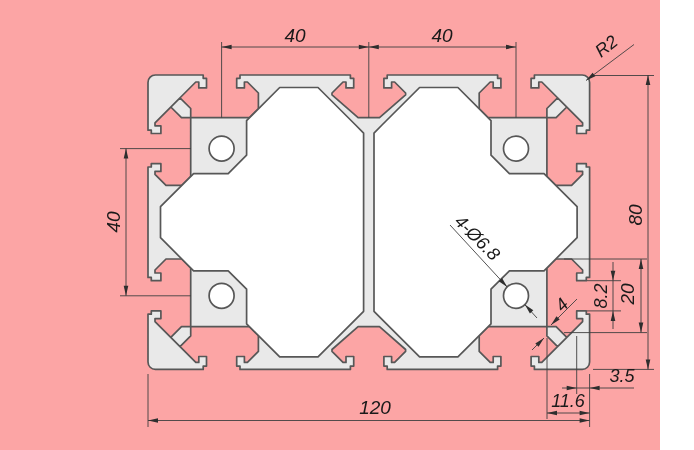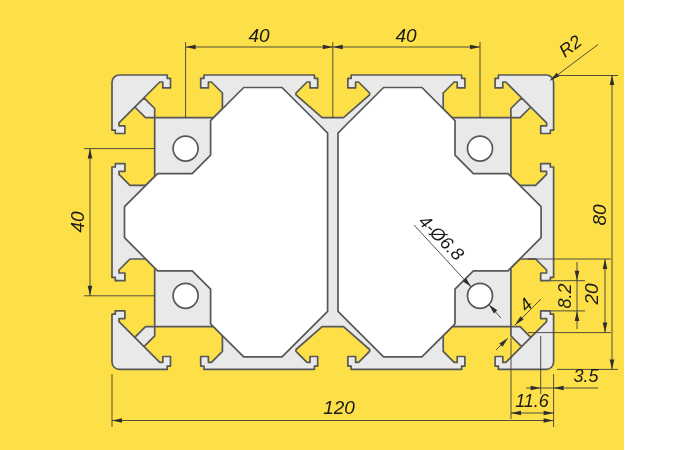--- a/index.html
+++ b/index.html
@@ -1,17 +1,17 @@
 <!DOCTYPE html>
 <html><head>
 <meta charset="utf-8">
 <style>
   html,body{margin:0;padding:0;background:#fff;}
-  .canvas{position:relative;width:624px;height:450px;background:#fde047;overflow:hidden;
-          font-family:"Liberation Sans",sans-serif;}
+  .canvas{position:relative;width:624px;height:450px;background:#fca5a5;overflow:hidden;
+          font-family:"Liberation Sans",sans-serif;padding-left:36px;}
   svg text{font-family:"Liberation Sans","DejaVu Sans",sans-serif;font-style:italic;
            fill:#1a1a1a;}
   .profile{fill:#e9e9e9;stroke:#575757;stroke-width:1.7;stroke-linejoin:round;}
   .cavity{fill:#ffffff;stroke:#575757;stroke-width:1.7;stroke-linejoin:round;}
   .dim{stroke:#3f3f3f;stroke-width:0.9;fill:none;}
   .arr{fill:#2e2e2e;stroke:none;}
 </style>
 </head>
 <body>
 

